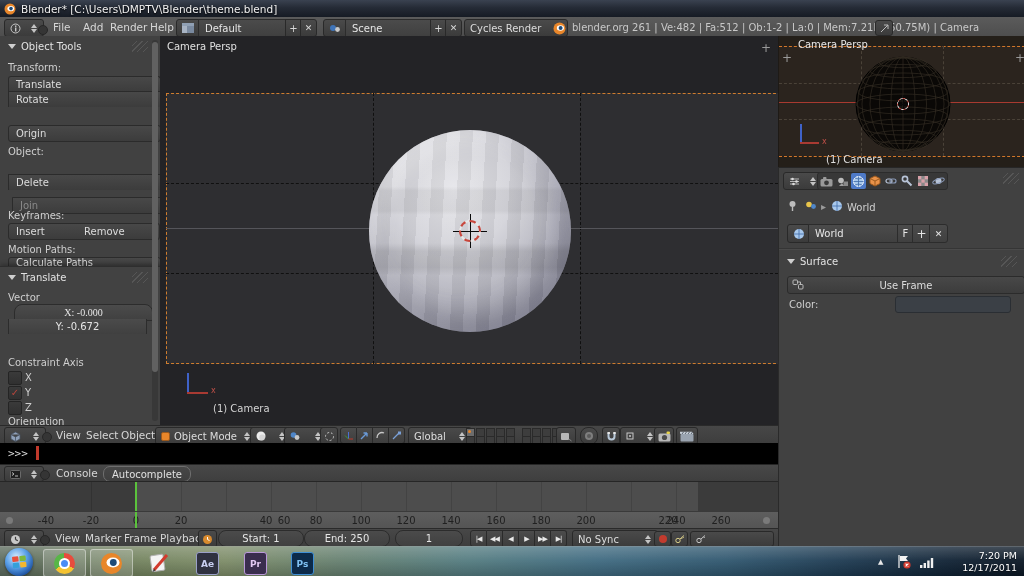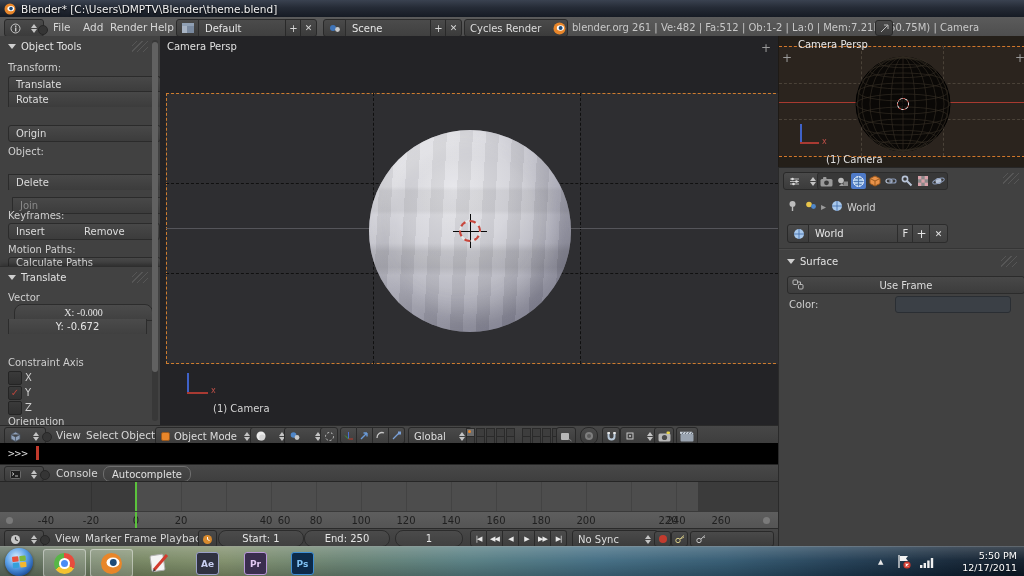--- a/index.html
+++ b/index.html
@@ -723,18 +723,18 @@
     </span>
     <span class="a" style="left:920px;top:9px;">
       <svg width="15" height="12">
           <rect x="0" y="9" width="2.4" height="3" fill="#f0f0f0"></rect>
           <rect x="3.6" y="7" width="2.4" height="5" fill="#f0f0f0"></rect>
           <rect x="7.2" y="4.5" width="2.4" height="7.5" fill="#f0f0f0"></rect>
           <rect x="10.8" y="2" width="2.4" height="10" fill="#f0f0f0"></rect>
         </svg>
     </span>
     <div class="a" style="left:945px;top:3px;width:72px;text-align:right;color:#fff;font-size:9.5px;line-height:12px;text-shadow:0 1px 1px rgba(0,0,0,.6);">
-      <div>5:50 PM</div>
+      <div>7:20 PM</div>
       <div>12/17/2011</div>
     </div>
   </div>
 
 </div>
 
 </body></html>

